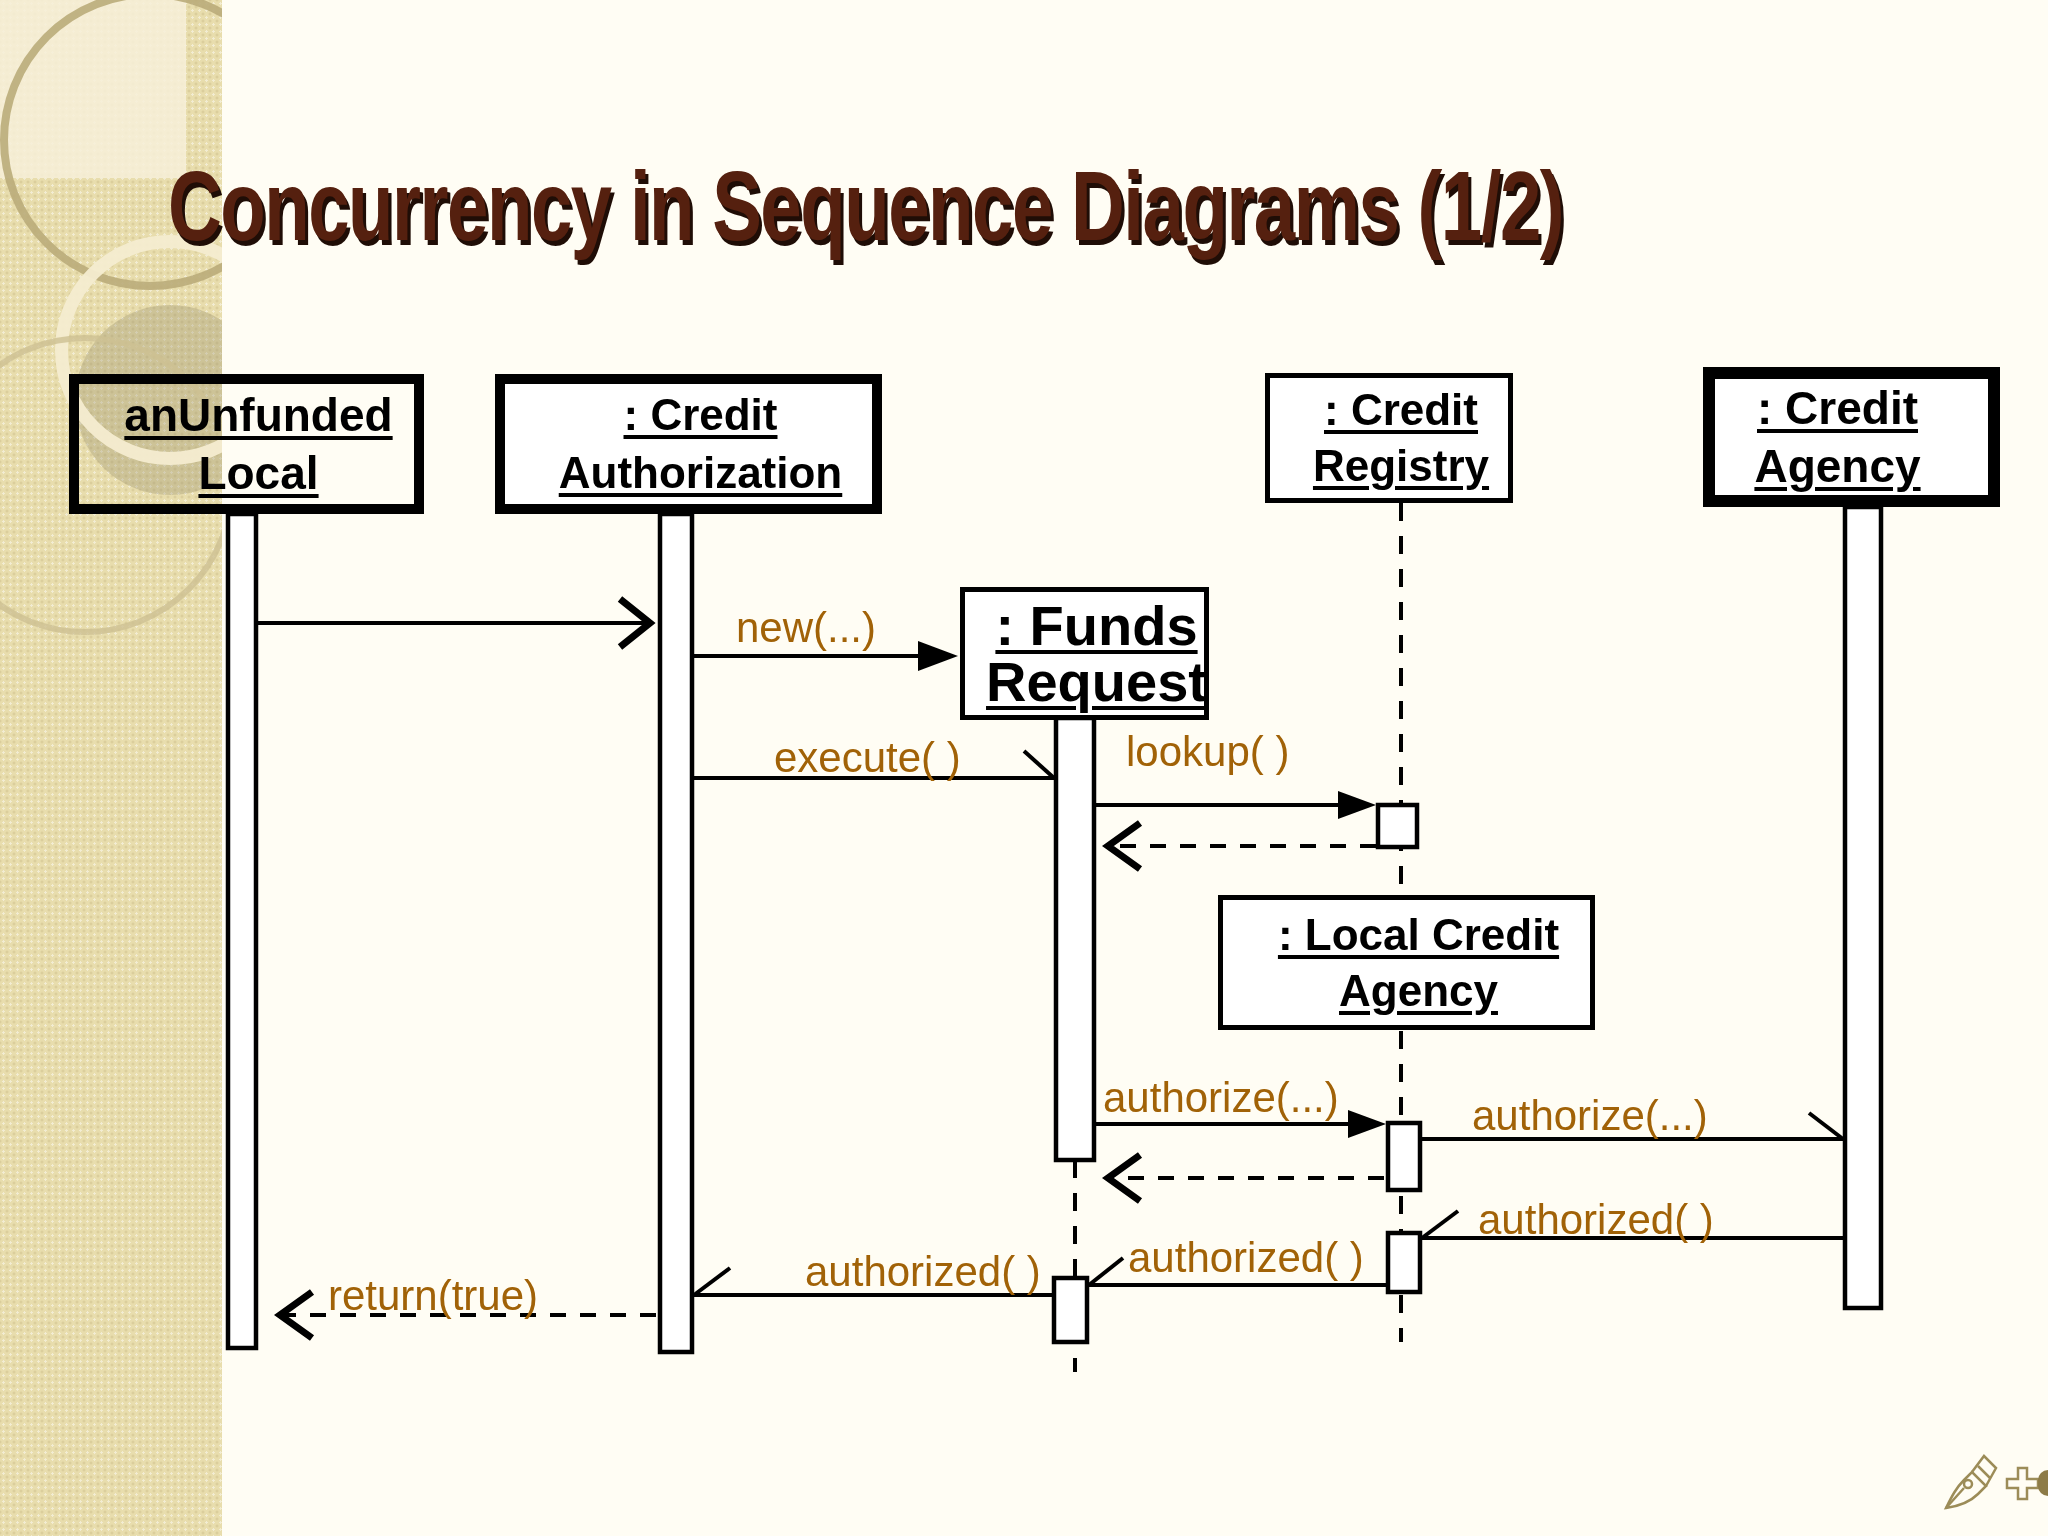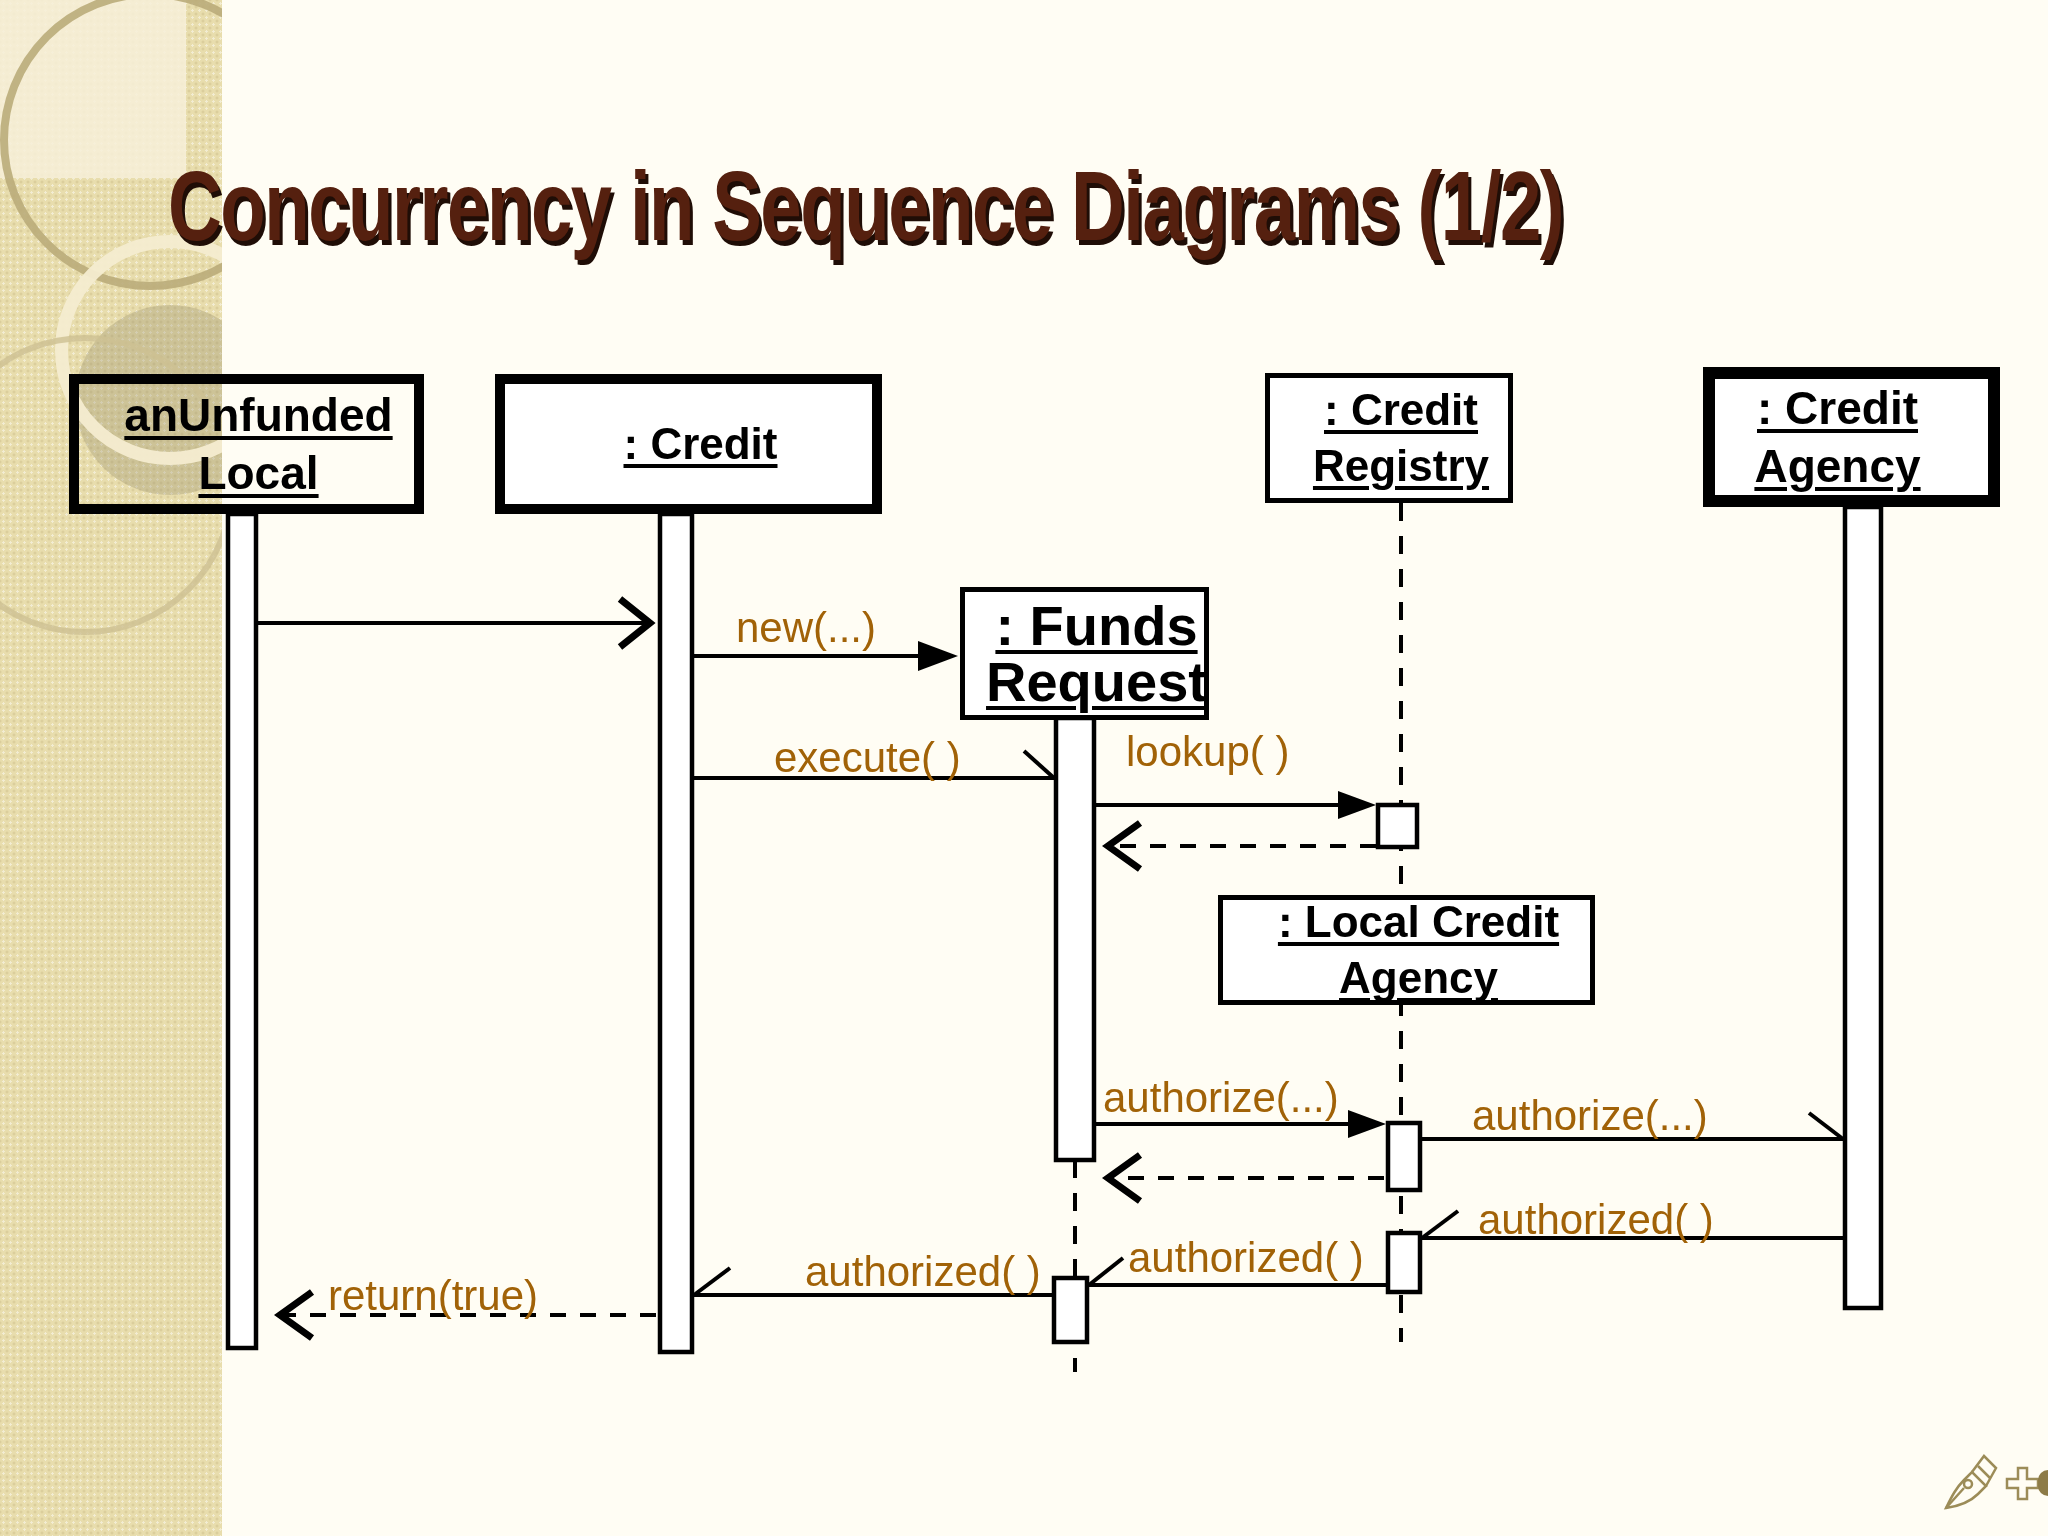--- a/index.html
+++ b/index.html
@@ -35,21 +35,21 @@
   .b-order{left:69px;top:374px;width:355px;height:140px;border-width:10px;background:transparent;}
   .b-order .nm{font-size:46px;}
   .b-ca{left:495px;top:374px;width:387px;height:140px;border-width:10px;}
   .b-ca .nm{font-size:44px;}
   .b-cr{left:1265px;top:373px;width:248px;height:130px;}
   .b-cr .nm{font-size:44px;line-height:56px;}
   .b-agency{left:1703px;top:367px;width:297px;height:140px;border-width:12px;padding-right:52px;}
   .b-agency .nm{font-size:46px;}
   .b-fr{left:960px;top:587px;width:249px;height:133px;}
   .b-fr .nm{font-size:56px;line-height:56px;}
-  .b-lca{left:1218px;top:895px;width:377px;height:110px;align-items:center;}
+  .b-lca{left:1218px;top:895px;width:377px;height:135px;align-items:center;}
   .b-lca .nm{font-size:44px;line-height:56px;}
   
   .msg{position:absolute;font-size:42px;color:#a16207;white-space:pre;line-height:48px;}
   
   svg.footer{position:absolute;left:1938px;top:1446px;}
 </style>
 </head>
 <body>
 
 <div class="slide">
@@ -130,20 +130,21 @@
       <line x1="1963" y1="450" x2="1977" y2="469"></line>
     </g>
   </svg>
 
   <div class="obox b-order">
     <div class="nm">anUnfunded</div>
     <div class="nm">Local</div>
   </div>
   <div class="obox b-ca">
     <div class="nm">: Credit</div>
+    <div class="nm">Authorization</div>
   </div>
   <div class="obox b-cr">
     <div class="nm">: Credit</div>
     <div class="nm">Registry</div>
   </div>
   <div class="obox b-agency">
     <div class="nm">: Credit</div>
     <div class="nm">Agency</div>
   </div>
   <div class="obox b-fr">

